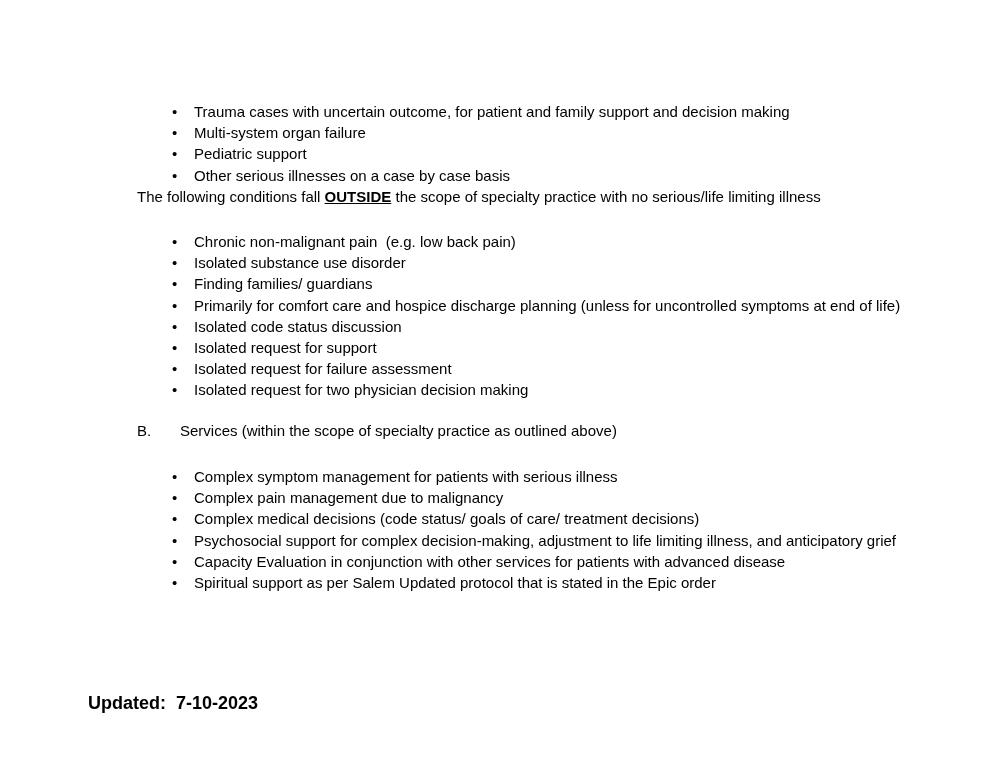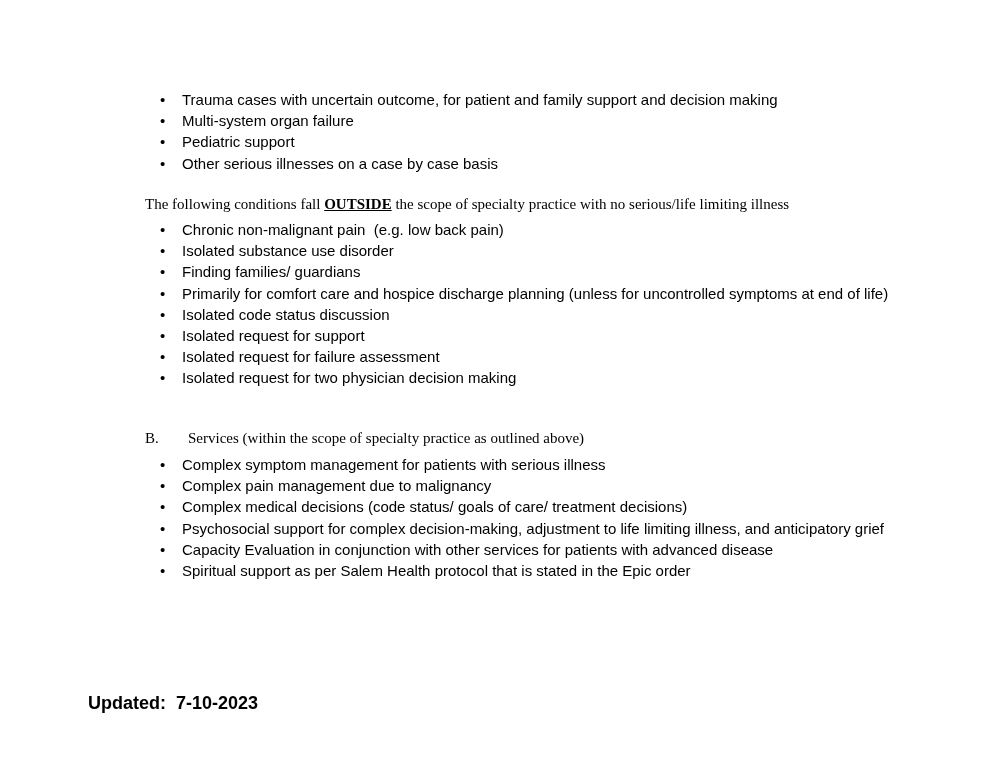--- a/index.html
+++ b/index.html
@@ -16,38 +16,37 @@
     font-size: 15px;
     color: #000000;
     overflow: hidden;
   }
   .block {
     position: absolute;
     left: 137px;
   }
   ul.bullet-list {
     list-style: none;
-    margin: 0;
+    margin: 12px;
     padding: 0;
   }
   ul.bullet-list li {
     line-height: 21.2px;
     white-space: pre;
   }
   .bullet {
     display: inline-block;
     width: 22px;
     margin-left: 23px;
     text-align: left;
   }
   .para {
-    margin: 8px;
+    margin: 0;
     line-height: 21.2px;
     white-space: pre;
-    font-family: Liberation Serif, serif;
   }
   .emph {
     font-weight: bold;
     text-decoration: underline;
   }
   .b-label {
     display: inline-block;
     width: 43px;
   }
   .footer-note {
@@ -86,18 +85,18 @@
   </ul>
 
   <p class="para block" style="top:420px"><span class="b-label">B.</span><span>Services (within the scope of specialty practice as outlined above)</span></p>
 
   <ul class="bullet-list block" style="top:454px">
     <li><span class="bullet">•</span><span>Complex symptom management for patients with serious illness</span></li>
     <li><span class="bullet">•</span><span>Complex pain management due to malignancy</span></li>
     <li><span class="bullet">•</span><span>Complex medical decisions (code status/ goals of care/ treatment decisions)</span></li>
     <li><span class="bullet">•</span><span>Psychosocial support for complex decision-making, adjustment to life limiting illness, and anticipatory grief</span></li>
     <li><span class="bullet">•</span><span>Capacity Evaluation in conjunction with other services for patients with advanced disease</span></li>
-    <li><span class="bullet">•</span><span>Spiritual support as per Salem Health protocol that is stated in the Epic order</span></li>
+    <li><span class="bullet">•</span><span>Spiritual support as per Salem Updated protocol that is stated in the Epic order</span></li>
   </ul>
 
   <div class="footer-note">Updated:  7-10-2023</div>
 
 </div>
 
 </body></html>

